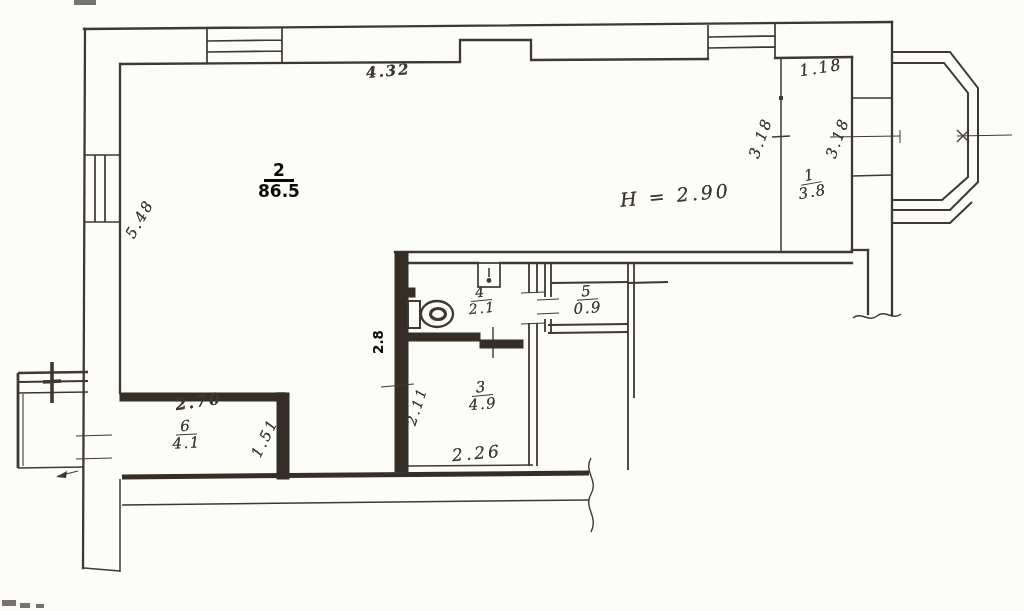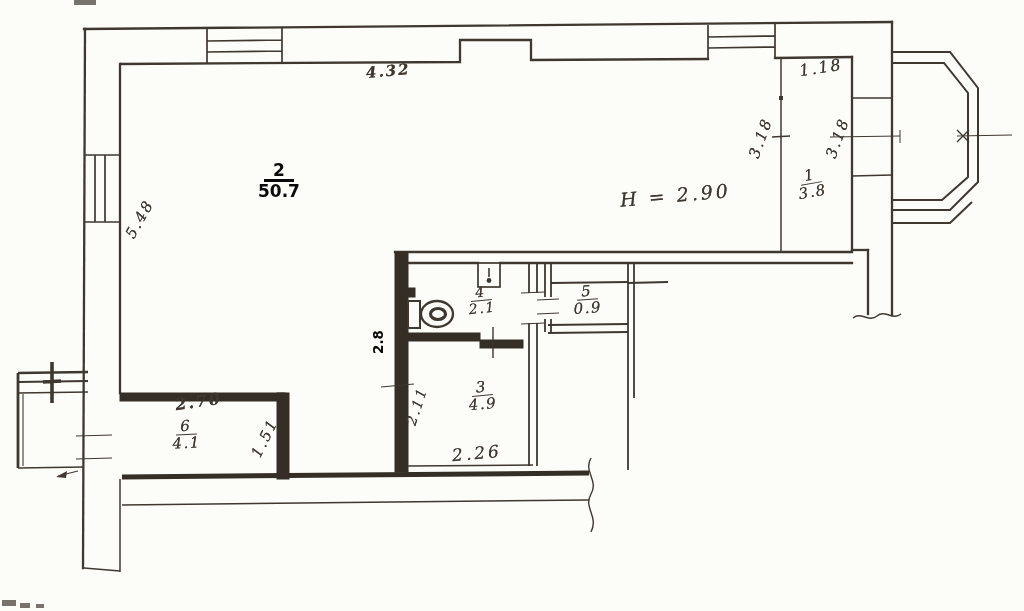--- a/index.html
+++ b/index.html
@@ -141,21 +141,21 @@
     <g fill="#4b453d" stroke="none" opacity="0.75">
       <rect x="74" y="0" width="22" height="5"></rect>
       <rect x="2" y="600" width="14" height="6"></rect>
       <rect x="20" y="603" width="10" height="5"></rect>
       <rect x="36" y="604" width="8" height="4"></rect>
     </g>
   </svg>
 
   <div class="lbl printed frac" style="left:258px;top:161px;font-size:17px;">
     <span class="top">2</span>
-    <span class="bot">50.7</span>
+    <span class="bot">86.5</span>
   </div>
 
   <div class="lbl hw frac" style="left:797px;top:167px;font-size:15px;transform:rotate(-10deg);">
     <span class="top">1</span>
     <span class="bot">3.8</span>
   </div>
 
   <div class="lbl hw frac" style="left:468px;top:285px;font-size:14px;transform:rotate(-6deg);">
     <span class="top">4</span>
     <span class="bot">2.1</span>

